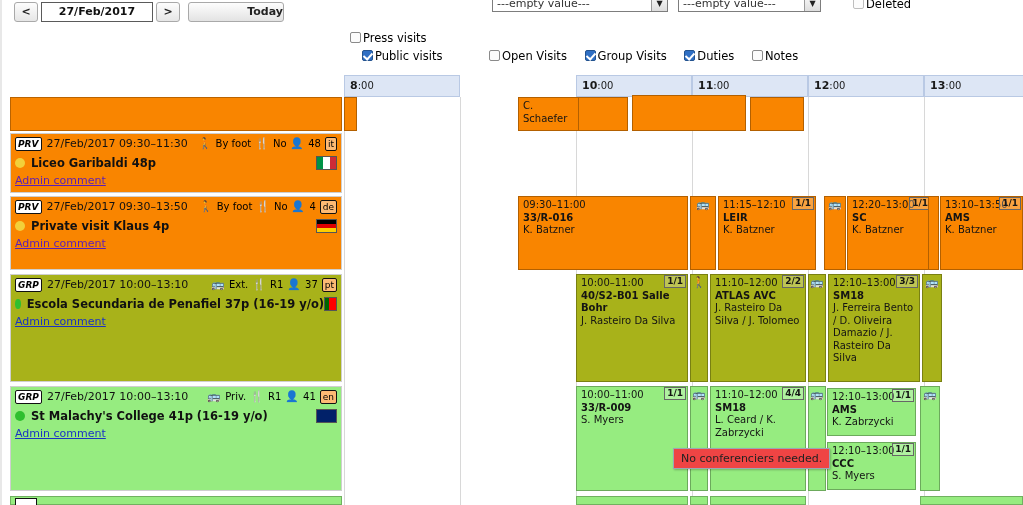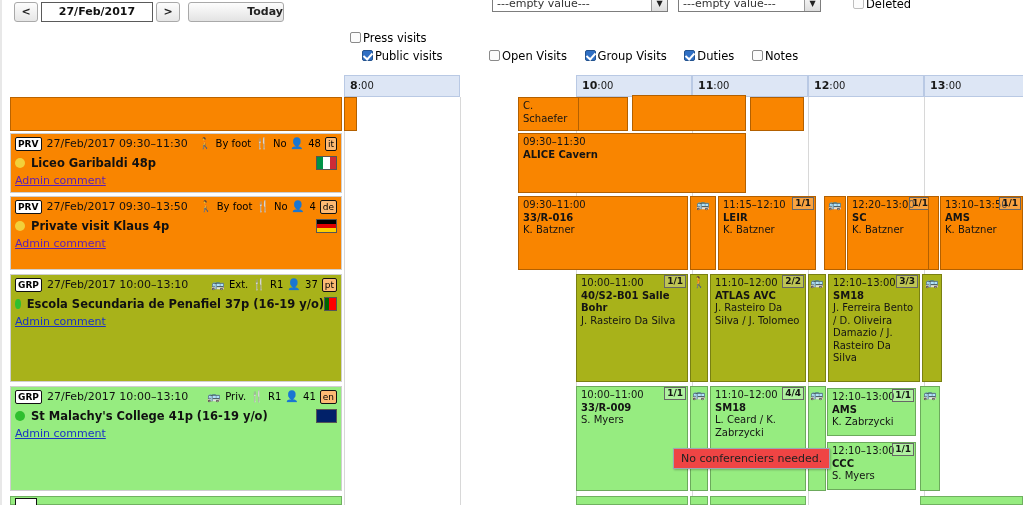--- a/index.html
+++ b/index.html
@@ -90,21 +90,21 @@
   .rowhdr {
     position: absolute; left: 10px; width: 332px;
     border: 1px solid #cfcfcf;
     padding: 2px 4px 2px 4px;
     overflow: hidden;
   }
   .rh-line1 { display: flex; align-items: center; height: 15px; white-space: nowrap; }
   .tag {
     border: 1px solid #111; background: #fff; color: #000;
     font-size: 9px; font-weight: bold; padding: 0 2px; line-height: 12px;
-    border-radius: 2px; margin-right: 5px;
+    border-radius: 2px; margin-right: 5px; font-style: italic;
   }
   .rh-date { font-size: 11px; color: #111; }
   .rh-meta { margin-left: auto; display: flex; align-items: center; gap: 4px; font-size: 10px; }
   .rh-meta .ic { font-size: 11px; }
   .langbox {
     border: 1px solid #111; background: #fdba74; color: #000;
     font-size: 9px; padding: 0 2px; line-height: 12px; border-radius: 2px;
   }
   .rh-line2 { display: flex; align-items: center; height: 17px; margin-top: 3px; white-space: nowrap; }
   .dot { width: 10px; height: 10px; border-radius: 50%; display: inline-block; margin-right: 6px; }
@@ -226,24 +226,20 @@
         </span>
       </div>
       <div class="rh-line2">
         <span class="dot" style="background:#f2d03a"></span>
         <span class="rh-title">Liceo Garibaldi</span>
         <span class="rh-title norm" style="margin-left:4px">48p</span>
         <span class="flag" style="background:linear-gradient(90deg,#009246 0 33%,#fff 33% 66%,#ce2b37 66% 100%)"></span>
       </div>
       <div class="rh-link">Admin comment</div>
     </div>
-    <div class="ev" style="left:518px; top:133px; width:228px; height:60px; background:#f98500;">
-      <div class="t">09:30–11:30</div>
-      <div class="n">ALICE Cavern</div>
-    </div>
 
     <div class="rowhdr" style="top:196px; height:74px; background:#f98500;">
       <div class="rh-line1">
         <span class="tag">PRV</span>
         <span class="rh-date">27/Feb/2017 09:30–13:50</span>
         <span class="rh-meta">
           <span class="ic">🚶</span>
             <span>By foot</span>
           <span class="ic">🍴</span>
             <span>No</span>

